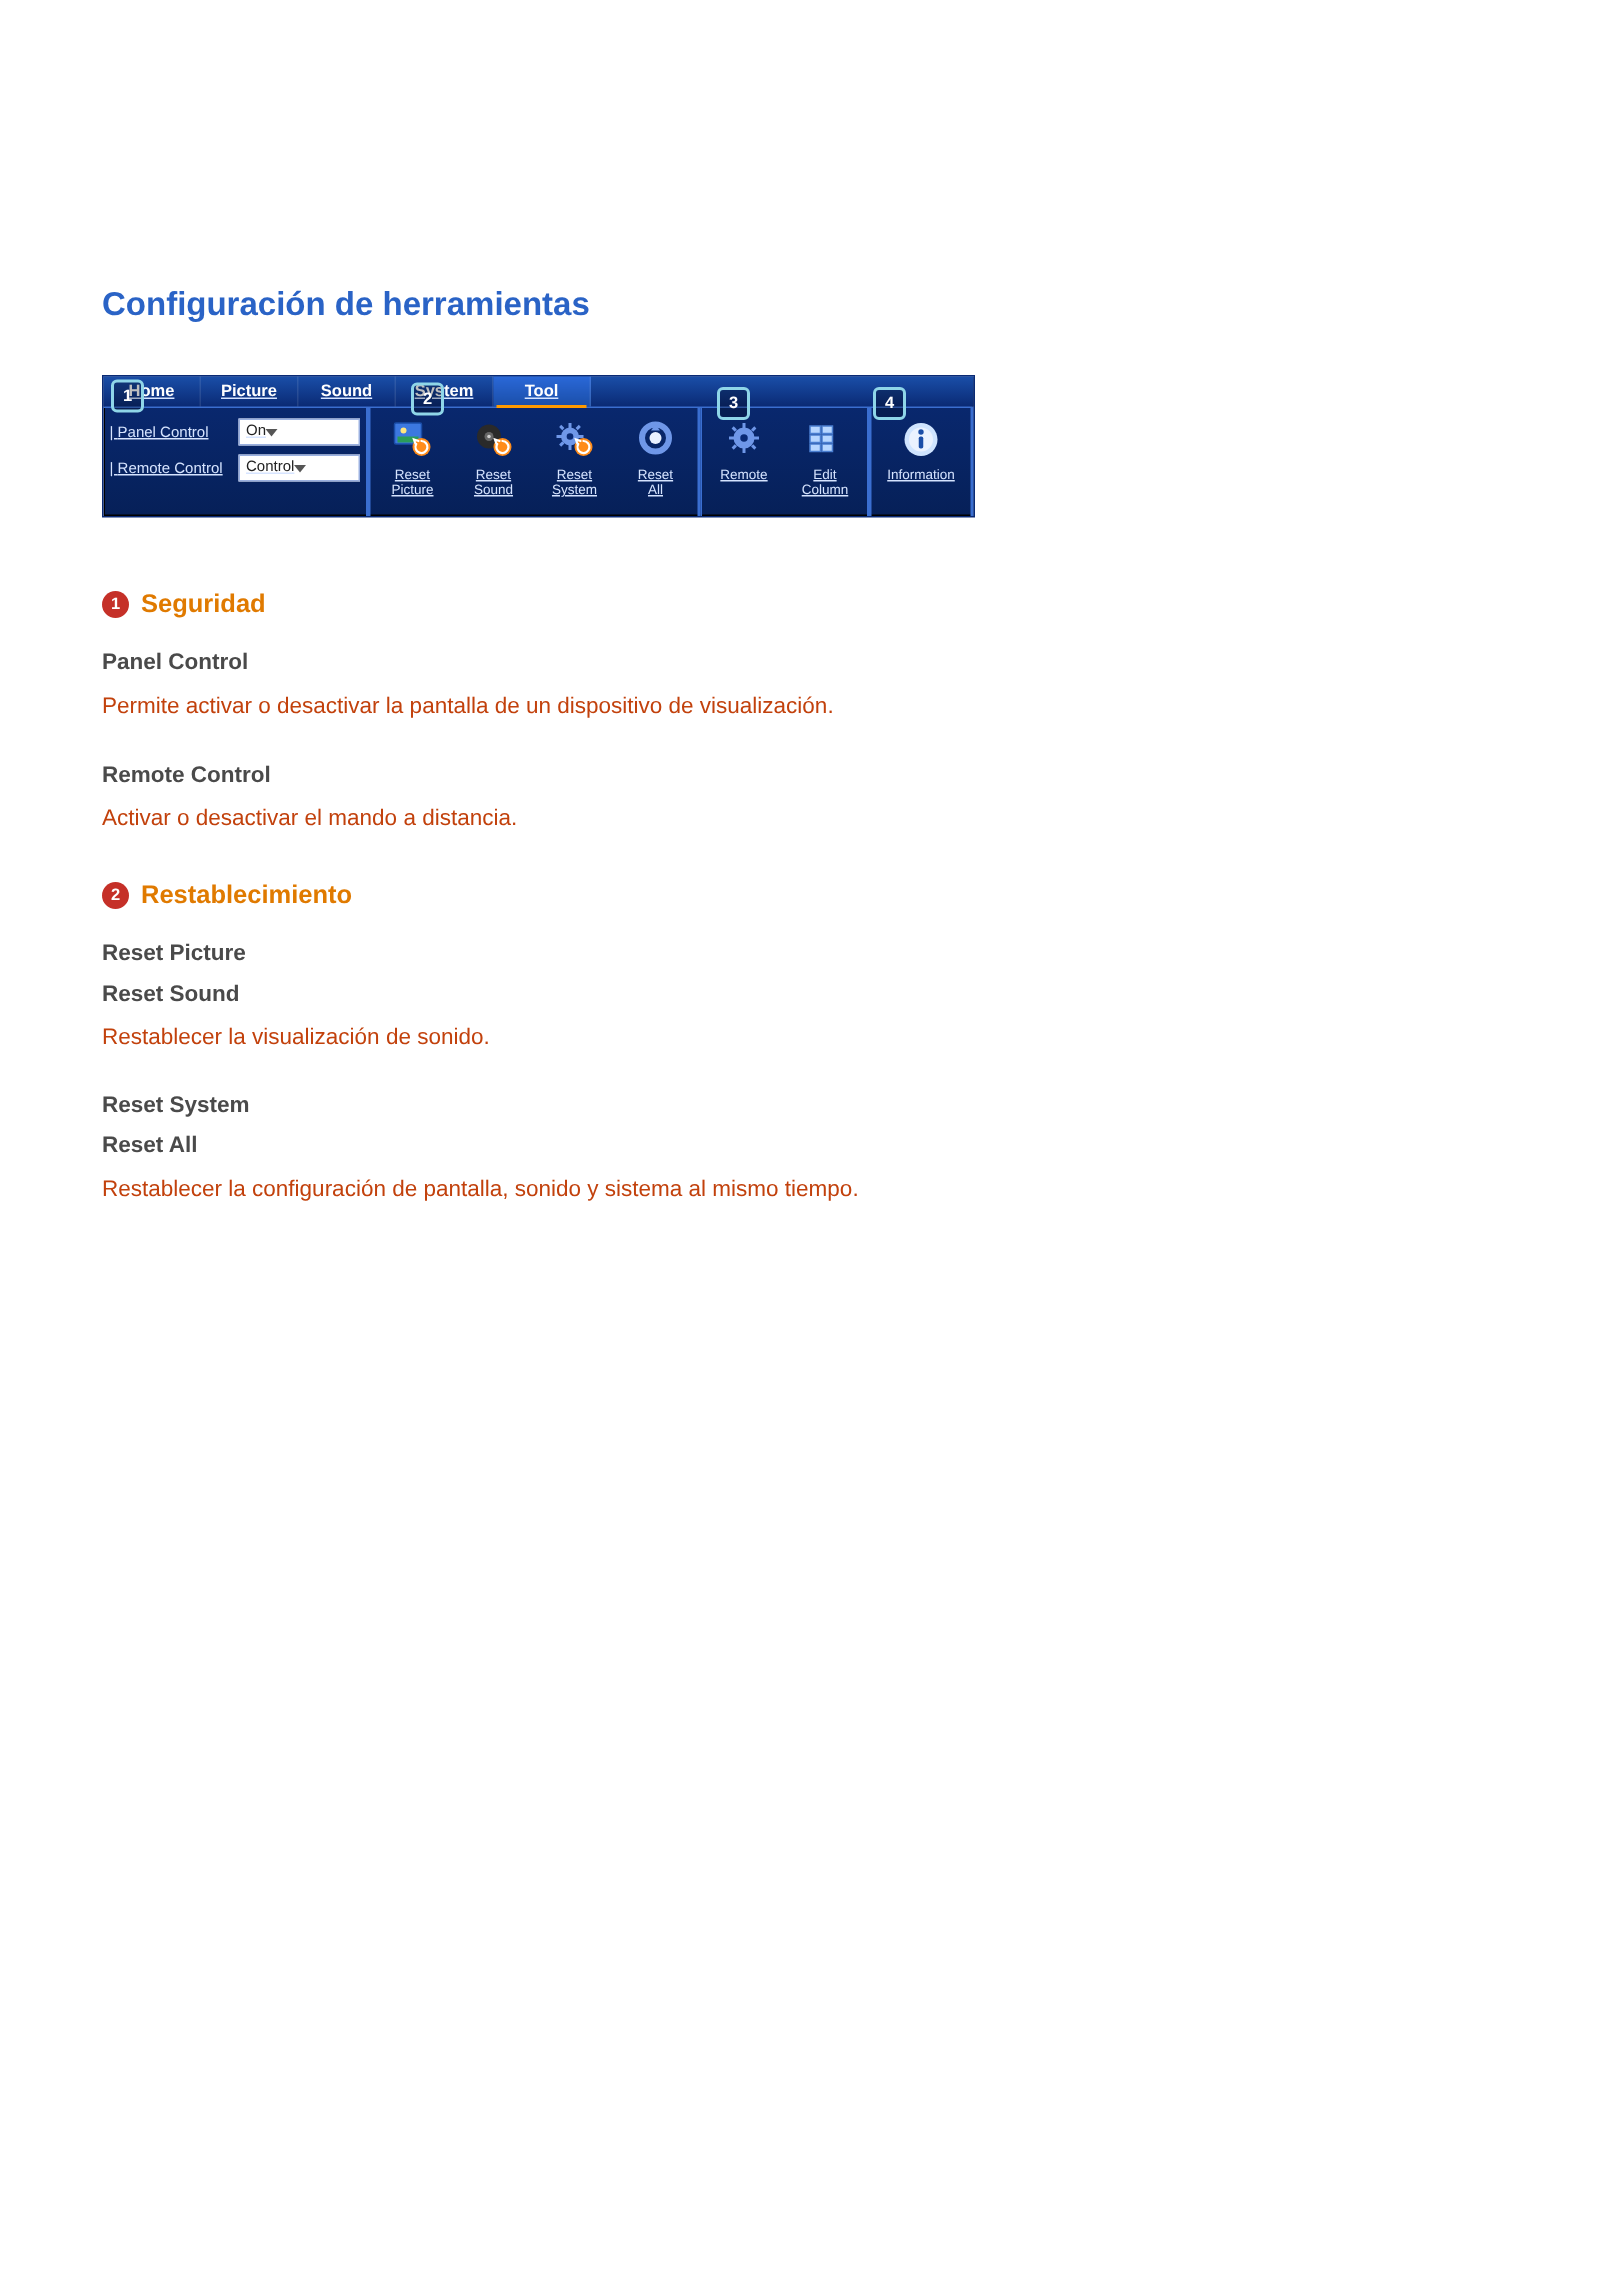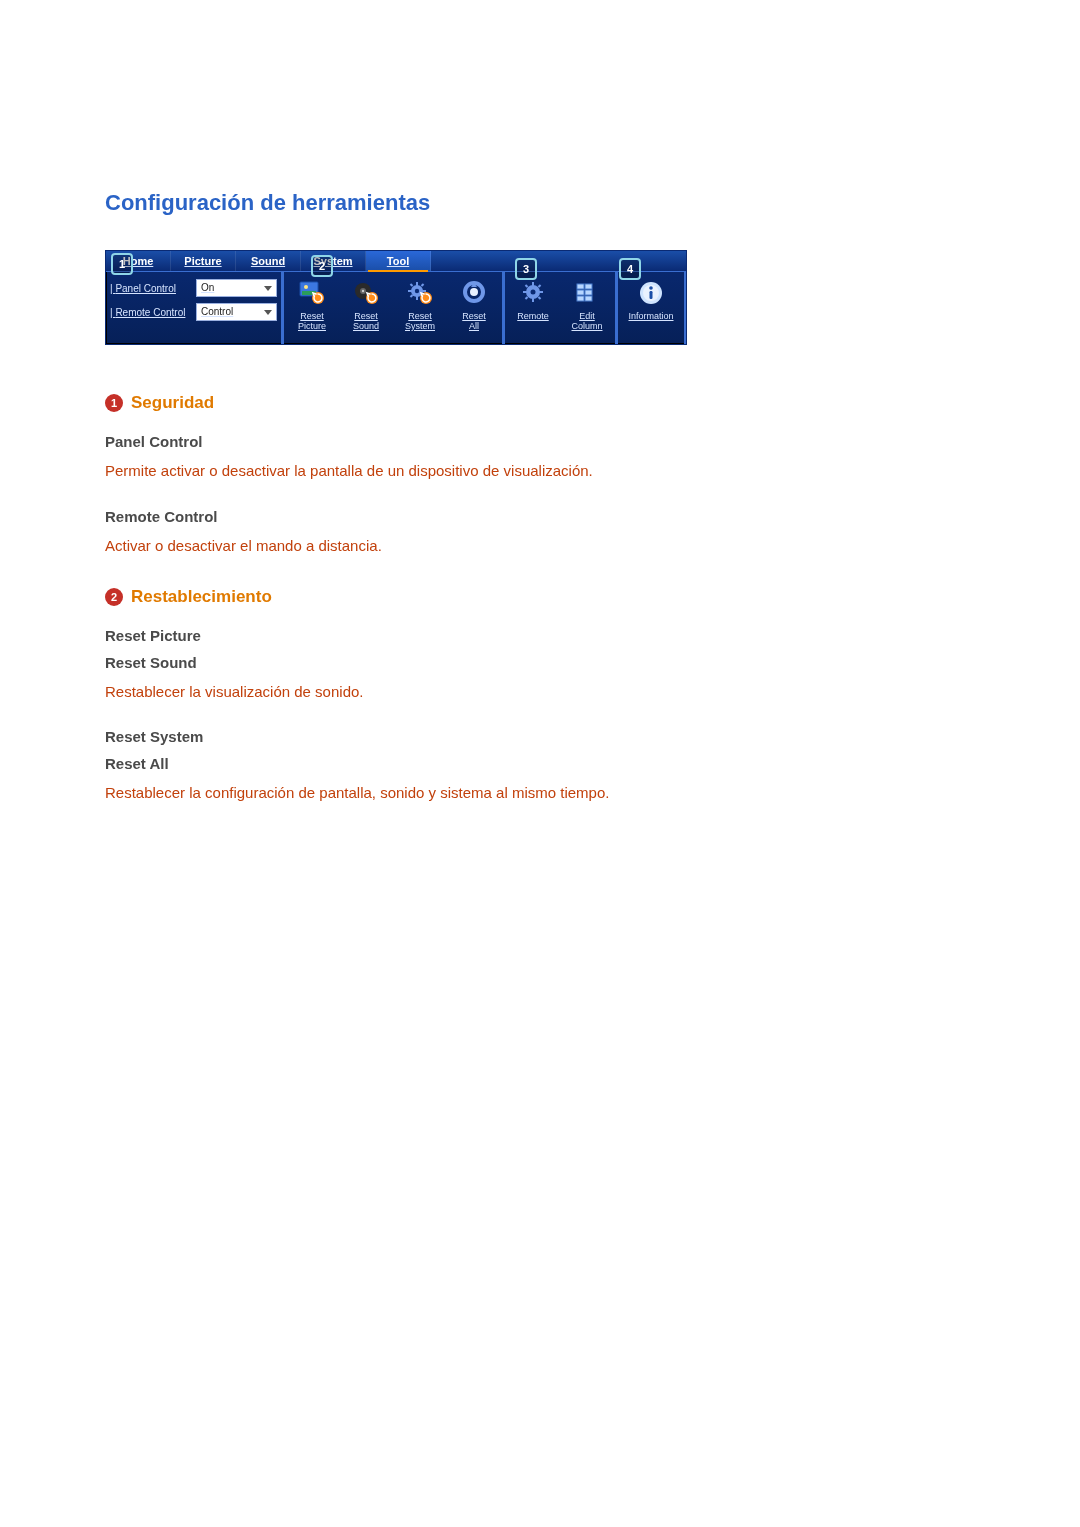--- a/index.html
+++ b/index.html
@@ -4,21 +4,21 @@
 <style>
   html, body {
     margin: 0;
     padding: 0;
     background: #ffffff;
     font-family: Arial, Helvetica, sans-serif;
     color: #333;
     width: 1080px;
   }
   .page {
-    padding: 190px 165px 0 105px;
+    padding: 190px 165px 0 68px;
     box-sizing: border-box;
   }
   .page-title {
     color: #2a63c6;
     font-size: 22px;
     font-weight: bold;
     margin-bottom: 34px;
   }
   
   .toolbar {
@@ -94,21 +94,21 @@
   .ctl-select {
     flex: 1;
     height: 18px;
     background: #ffffff;
     color: #222;
     font-size: 10px;
     line-height: 18px;
     padding: 0 4px;
     display: flex;
     align-items: center;
-    justify-content: space-between;
+    justify-content: flex-start;
     border: 1px solid #9ab0e0;
     box-sizing: border-box;
   }
   .caret {
     width: 0; height: 0;
     border-left: 4px solid transparent;
     border-right: 4px solid transparent;
     border-top: 5px solid #555;
   }
   .icons-zone {

